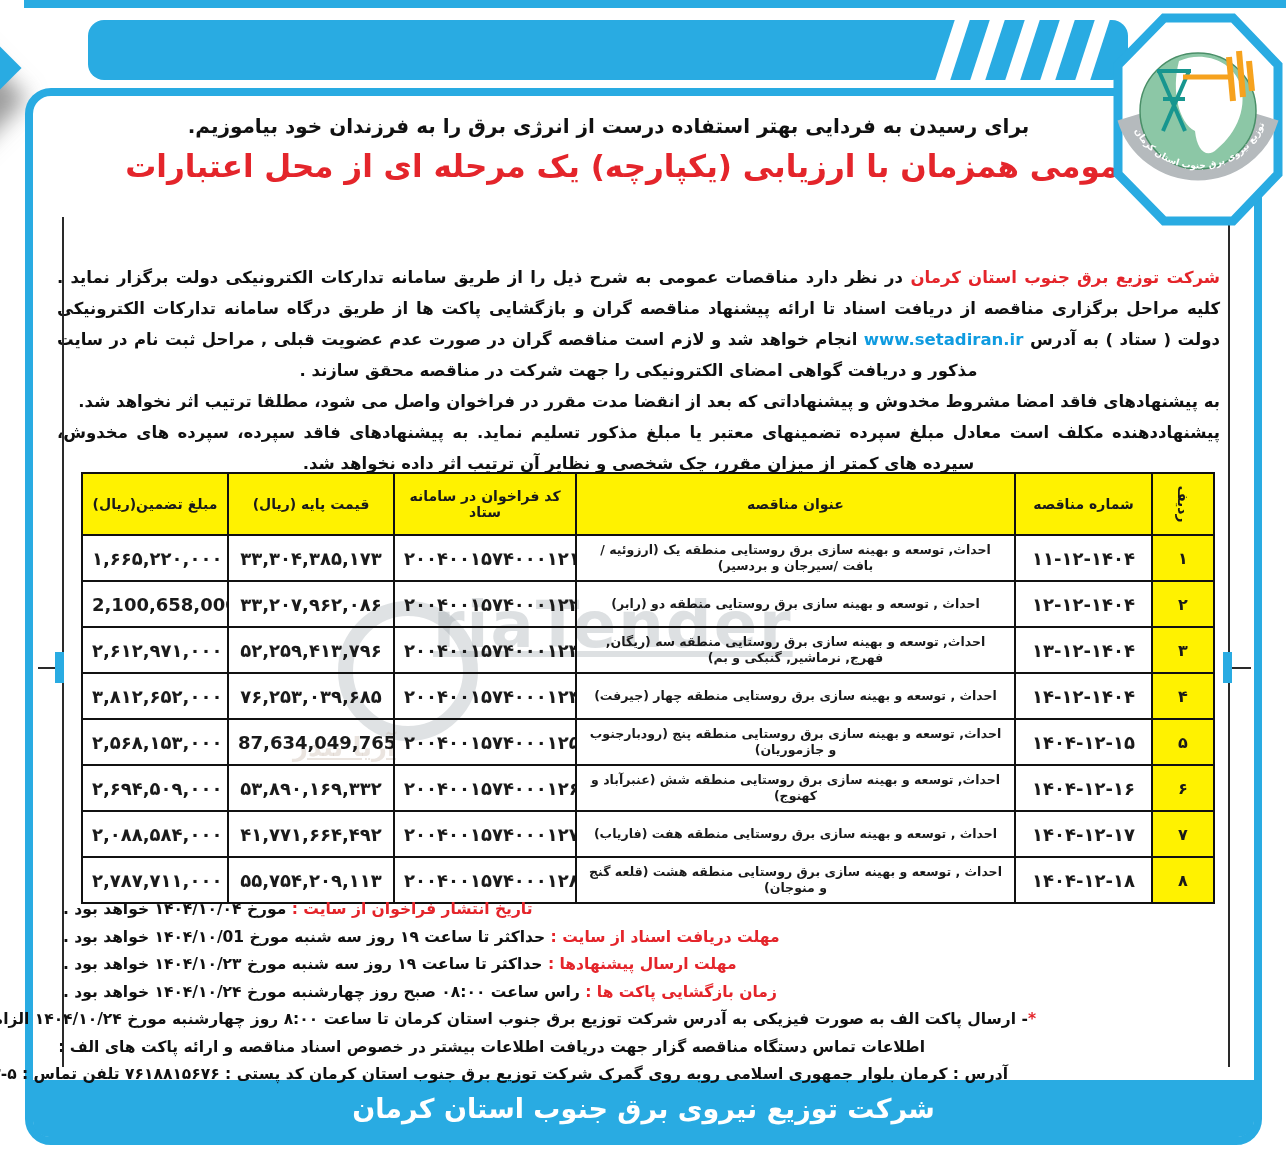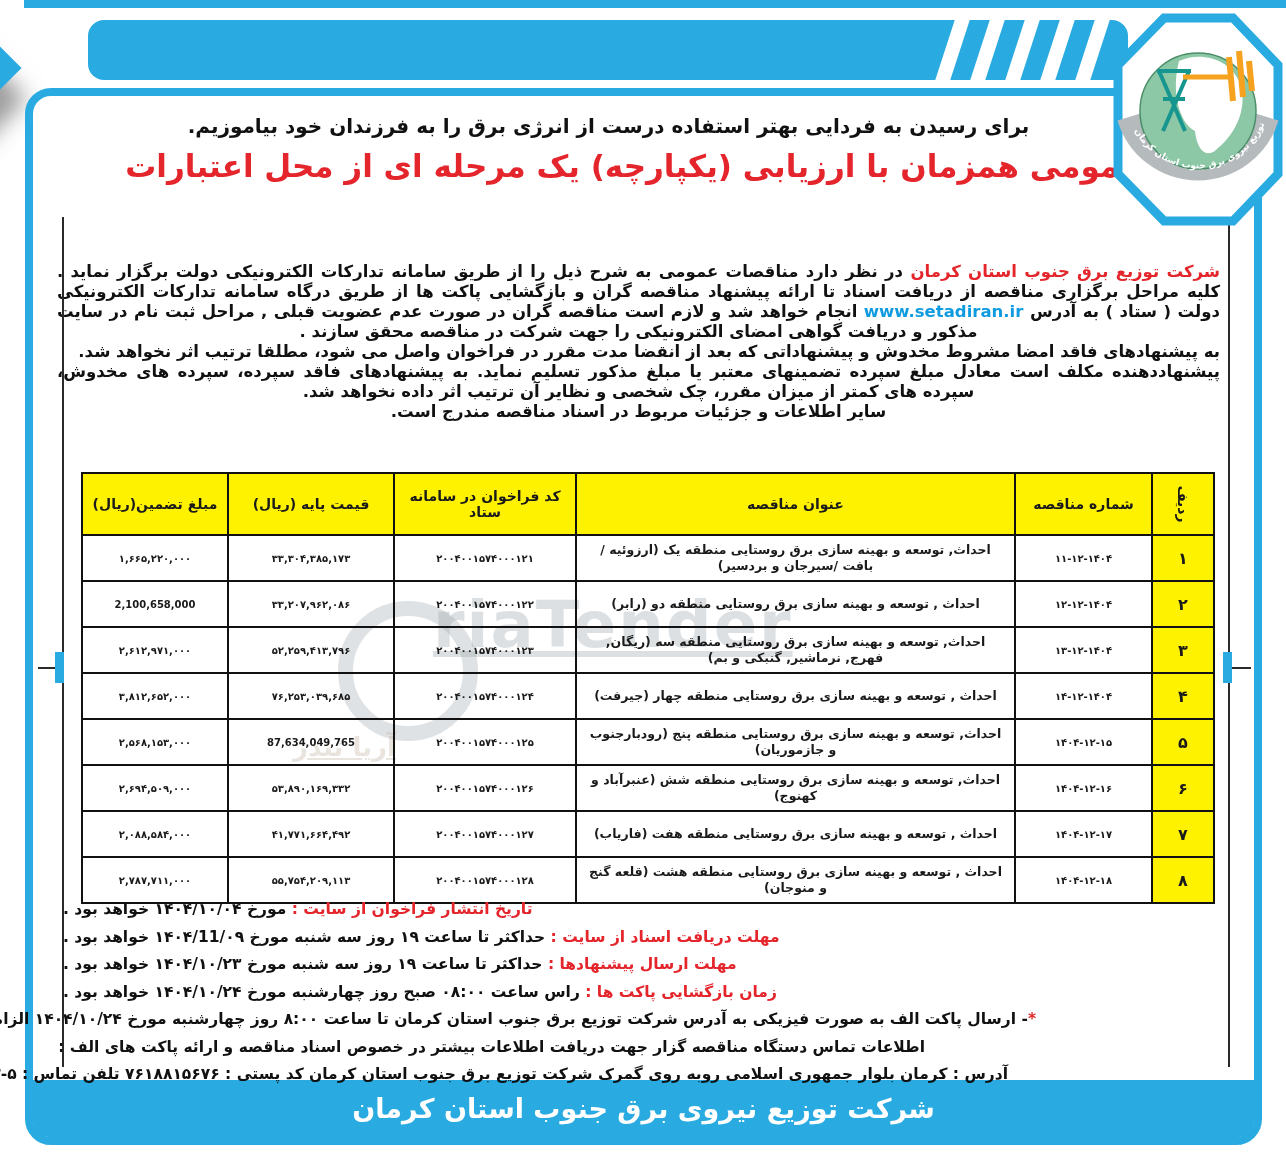--- a/index.html
+++ b/index.html
@@ -30,34 +30,34 @@
 
   
   .slogan{position:absolute;left:60px;right:130px;top:18px;text-align:center;direction:rtl;
           font-size:20px;font-weight:700;color:#111;}
   .big-title{position:absolute;left:40px;right:60px;direction:rtl;text-align:center;
           color:#e4252b;font-size:31px;font-weight:700;}
   .big-title.l1{top:52px;}
   .big-title.l2{top:108px;}
 
   .intro{position:absolute;left:24px;right:34px;top:166px;direction:rtl;font-size:16.5px;
-         font-weight:700;line-height:20px;color:#111;}
+         font-weight:700;line-height:31px;color:#111;}
   .intro p{margin:0;}
   .p-just{text-align:justify;text-align-last:center;}
   .p-right{}
   .p-center{text-align:center;}
   .red-inline{color:#e4252b;}
   .link{color:#0f9be0;text-decoration:none;font-weight:700;}
 
   
   .tender-table{position:absolute;left:48px;top:376px;width:1132px;border-collapse:collapse;
         direction:rtl;table-layout:fixed;z-index:1;}
   .tender-table th,.tender-table td{border:2px solid #111;padding:0 9px;overflow:hidden;}
   .tender-table th{background:#fff200;font-size:14px;font-weight:700;height:60px;text-align:center;}
-  .tender-table td{height:44px;font-size:10px;font-weight:700;text-align:center;background:transparent;}
+  .tender-table td{height:44px;font-size:18px;font-weight:700;text-align:center;background:transparent;}
   td.c-row{background:#fff200;font-size:16px;}
   th.c-row span{display:inline-block;transform:rotate(90deg);white-space:nowrap;}
   td.num{direction:ltr;}
   td.c-title{font-size:12.5px;line-height:1.25;}
   col.c-row{width:62px}col.c-tno{width:137px}col.c-title{width:439px}
   col.c-code{width:182px}col.c-base{width:166px}col.c-guar{width:146px}
 
   
   .wm{position:absolute;z-index:0;pointer-events:none;text-decoration:underline;}
   .wm-circle{left:305px;top:505px;width:110px;height:110px;border:15px solid rgba(150,160,165,.30);border-radius:50%;}
@@ -215,21 +215,21 @@
         <td class="c-title">احداث , توسعه و بهینه سازی برق روستایی منطقه هشت (قلعه گنج و منوجان)</td>
         <td class="num">۲۰۰۴۰۰۱۵۷۴۰۰۰۱۲۸</td>
         <td class="num">۵۵,۷۵۴,۲۰۹,۱۱۳</td>
         <td class="num">۲,۷۸۷,۷۱۱,۰۰۰</td>
       </tr>
     </tbody>
       </table>
 
     <div class="notices">
       <div class="notice"><span class="lbl">تاریخ انتشار فراخوان از سایت :</span><span> مورخ ۱۴۰۴/۱۰/۰۴ خواهد بود .</span></div>
-      <div class="notice"><span class="lbl">مهلت دریافت اسناد از سایت :</span><span> حداکثر تا ساعت ۱۹ روز سه شنبه مورخ ۱۴۰۴/11/۰۹ خواهد بود .</span></div>
+      <div class="notice"><span class="lbl">مهلت دریافت اسناد از سایت :</span><span> حداکثر تا ساعت ۱۹ روز سه شنبه مورخ ۱۴۰۴/۱۰/01 خواهد بود .</span></div>
       <div class="notice"><span class="lbl">مهلت ارسال پیشنهادها :</span><span> حداکثر تا ساعت ۱۹ روز سه شنبه مورخ ۱۴۰۴/۱۰/۲۳ خواهد بود .</span></div>
       <div class="notice"><span class="lbl">زمان بازگشایی پاکت ها :</span><span> راس ساعت ۰۸:۰۰ صبح روز چهارشنبه مورخ ۱۴۰۴/۱۰/۲۴ خواهد بود .</span></div>
       <div class="notice"><span class="lbl">*</span><span>- ارسال پاکت الف به صورت فیزیکی به آدرس شرکت توزیع برق جنوب استان کرمان تا ساعت ۸:۰۰ روز چهارشنبه مورخ ۱۴۰۴/۱۰/۲۴ الزامی می باشد .</span></div>
       <div class="notice"><span class="lbl"></span><span>اطلاعات تماس دستگاه مناقصه گزار جهت دریافت اطلاعات بیشتر در خصوص اسناد مناقصه و ارائه پاکت های الف :</span></div>
       <div class="notice"><span class="lbl"></span><span>آدرس : کرمان بلوار جمهوری اسلامی روبه روی گمرک شرکت توزیع برق جنوب استان کرمان کد پستی : ۷۶۱۸۸۱۵۶۷۶ تلفن تماس : ۵-۳۲۱۱۰۴۰۳ داخلی ۱۰۶۳</span></div>
     </div>
 
     <div class="footer-bar">
       <span>شرکت توزیع نیروی برق جنوب استان کرمان</span>
     </div>

